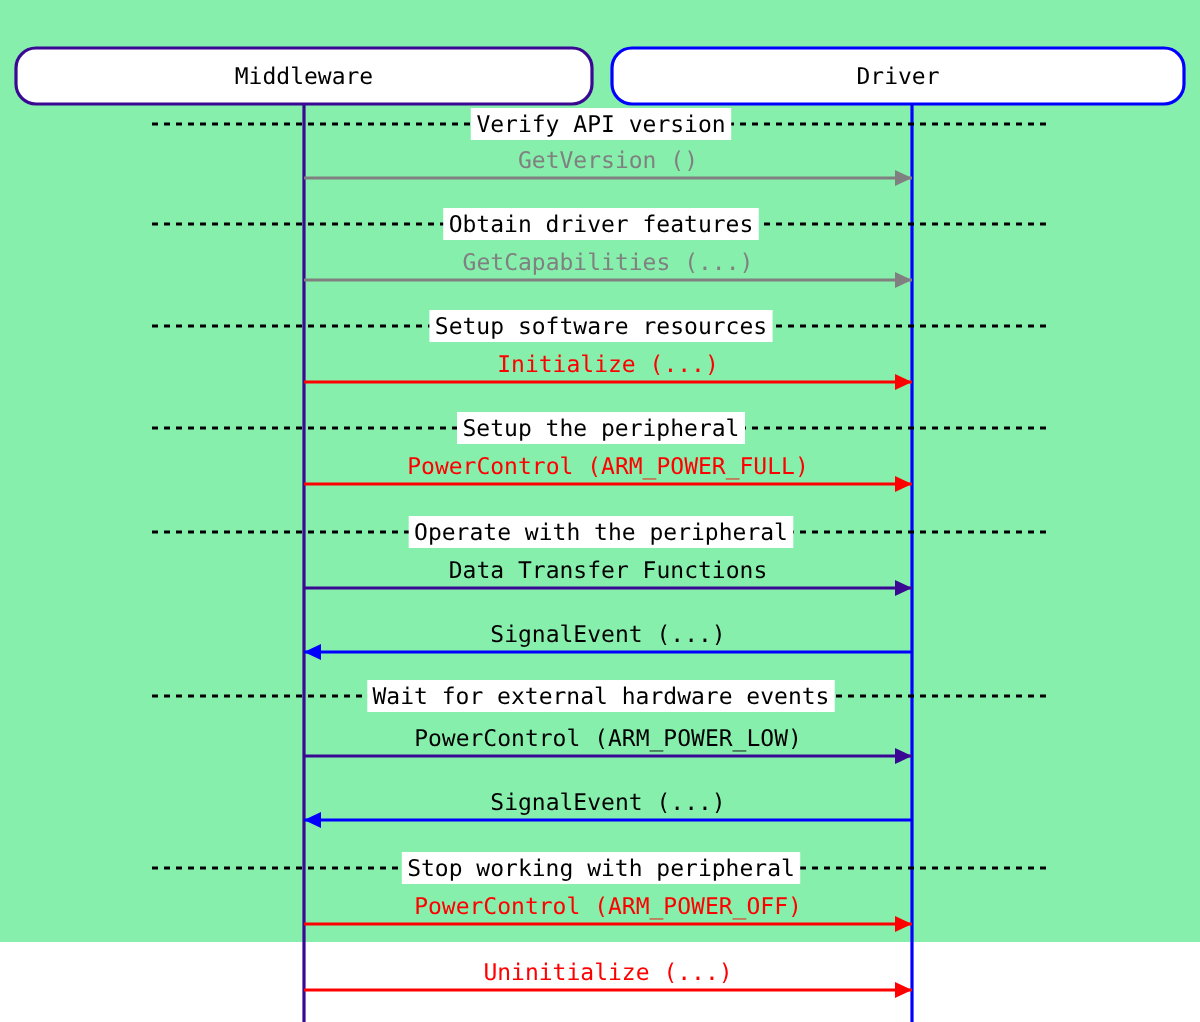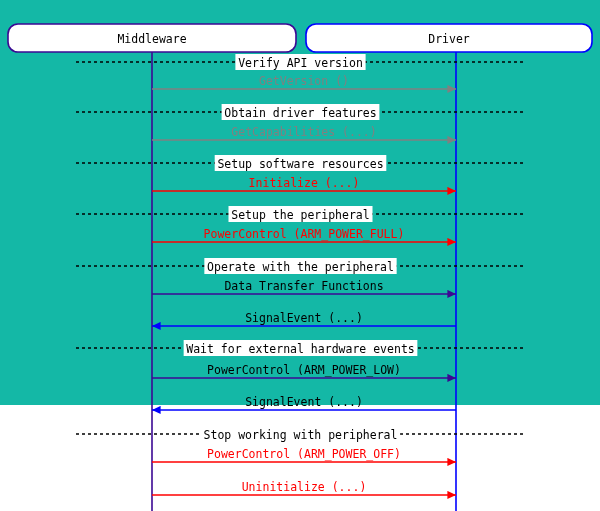--- a/index.html
+++ b/index.html
@@ -9,22 +9,22 @@
   }
   body {
     width: 600px;
     height: 511px;
     font-family: "DejaVu Sans Mono", monospace;
     overflow: hidden;
   }
   #diagram-root {
     position: relative;
     width: 600px;
-    height: 405px;
-    background: #14b8a6;
+    height: 471px;
+    background: #86efac;
     text-decoration: underline;
   }
   svg.diagram-canvas {
     position: absolute;
     left: 0;
     top: 0;
     width: 600px;
     height: 511px;
     display: block;
   }

